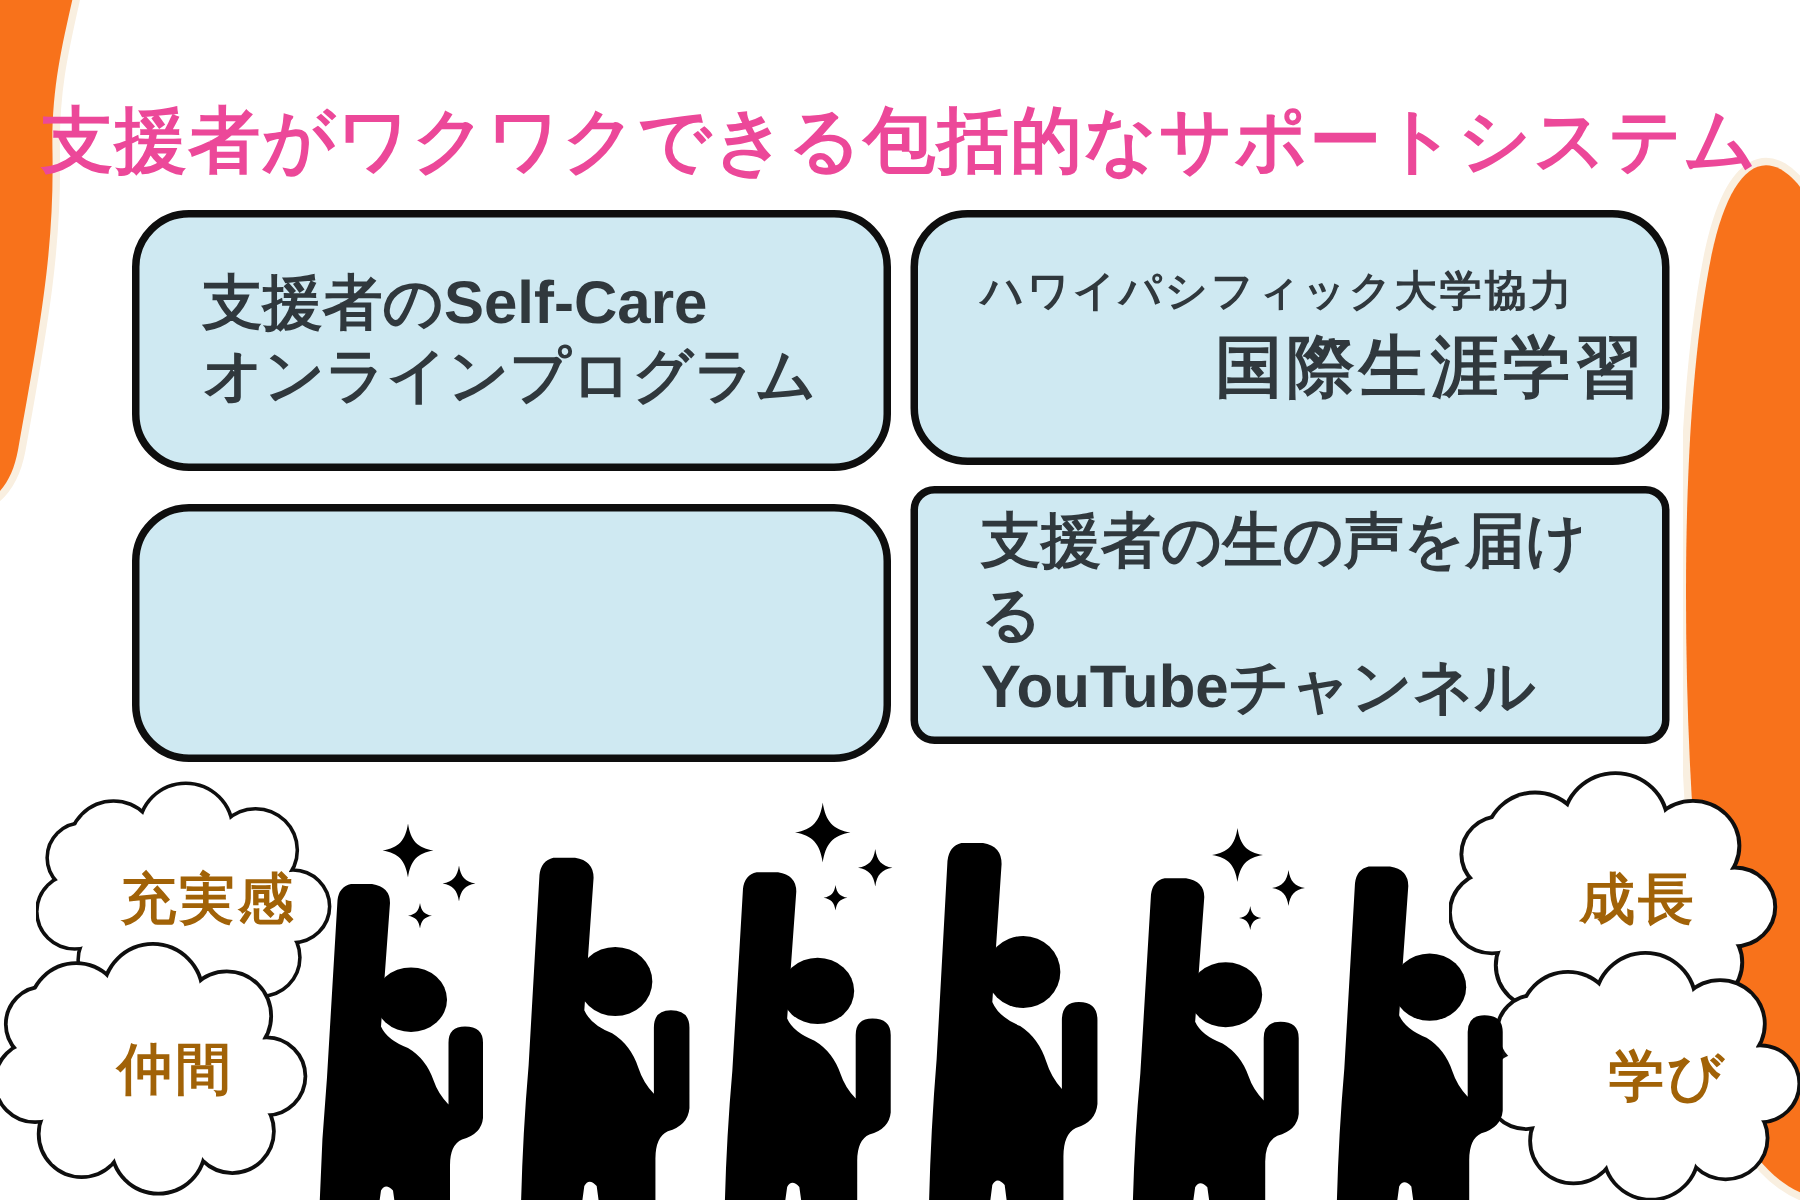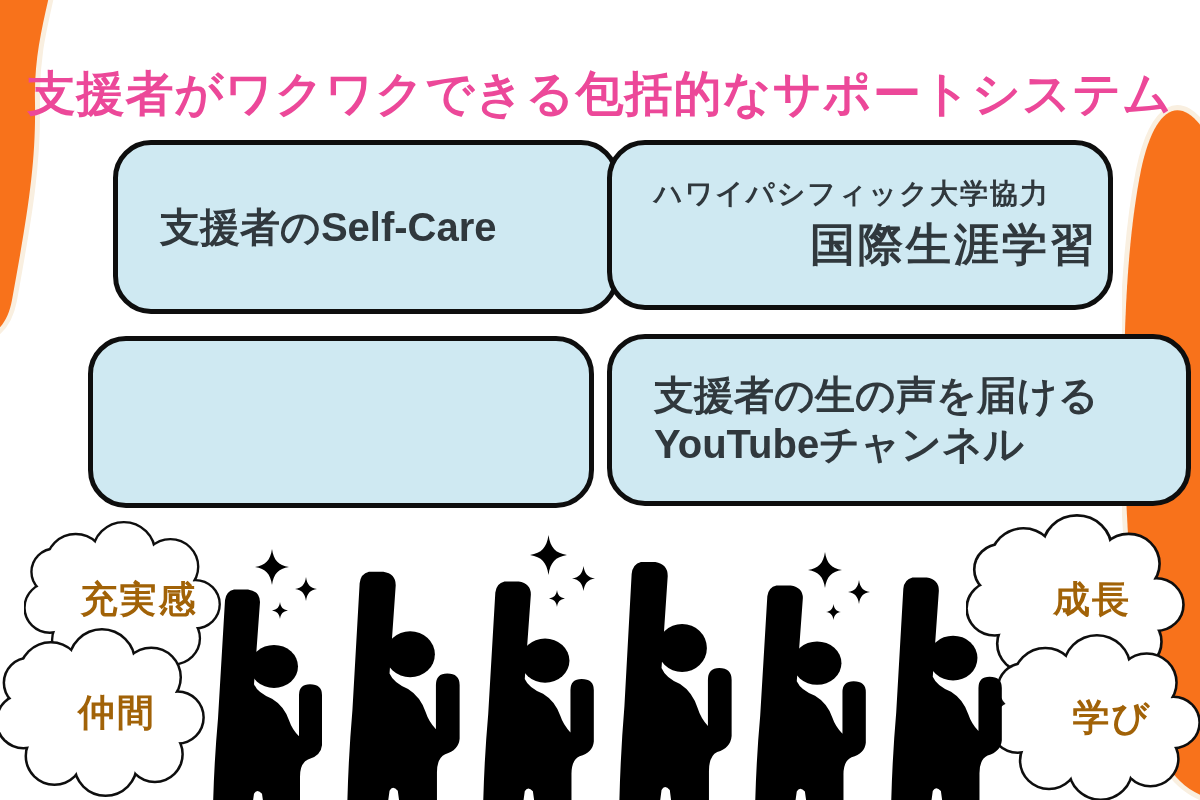--- a/index.html
+++ b/index.html
@@ -33,24 +33,24 @@
     border-radius:38px;
     display:flex;flex-direction:column;justify-content:center;
     padding-left:42px;padding-right:10px;
   }
   .card .line{
     display:block;color:#30383d;font-weight:bold;
     font-size:40px;line-height:1.22;letter-spacing:0px;
   }
   .card .line.small{font-size:28px;font-weight:bold;letter-spacing:2px;margin-bottom:6px;}
   .card .line.big{font-size:45px;letter-spacing:3px;text-align:right;}
-  #card-1{left:88px;top:140px;width:506px;height:174px;margin-left:25px;}
+  #card-1{left:88px;top:140px;width:506px;height:174px;}
   #card-2{left:607px;top:140px;width:506px;height:170px;}
   #card-3{left:88px;top:336px;width:506px;height:172px;}
-  #card-4{left:607px;top:334px;width:584px;height:172px;}
+  #card-4{left:607px;top:324px;width:506px;height:172px;border-radius:16px;}
 
   
   .cloud{position:absolute;}
   .cloud svg{position:absolute;left:0;top:0;width:100%;height:100%;}
   .cloud .cloud-label{
     position:absolute;left:16px;top:0;width:100%;height:100%;
     display:flex;align-items:center;justify-content:center;
     font-size:37px;font-weight:bold;color:#a16207;letter-spacing:2px;
   }
   .cloud-stroke circle{fill:#ffffff;stroke:#0e0e0e;stroke-width:5.5;}
@@ -111,20 +111,21 @@
   <path d="M-8 -8 L50 -8 C42 28 34 58 35 102 C36 164 28 212 12 300 C9 316 3 327 -8 334 Z"></path>
 </svg>
 <svg class="abs orange-shape" style="left:1122px;top:86px" width="78" height="714" viewBox="0 0 78 714">
   <path d="M86 50 C58 4 32 22 19 84 C7 144 2 222 2 310 C2 420 9 520 23 612 C32 666 50 700 86 712 Z"></path>
 </svg>
 
 <h1 class="page-title">支援者がワクワクできる包括的なサポートシステム</h1>
 
 <div class="card" id="card-1">
   <span class="line">支援者のSelf-Care</span>
+  <span class="line">オンラインプログラム</span>
 </div>
 <div class="card" id="card-2">
   <span class="line small">ハワイパシフィック大学協力</span>
   <span class="line big">国際生涯学習</span>
 </div>
 <div class="card" id="card-3">
 </div>
 <div class="card" id="card-4">
   <span class="line">支援者の生の声を届ける</span>
   <span class="line">YouTubeチャンネル</span>

